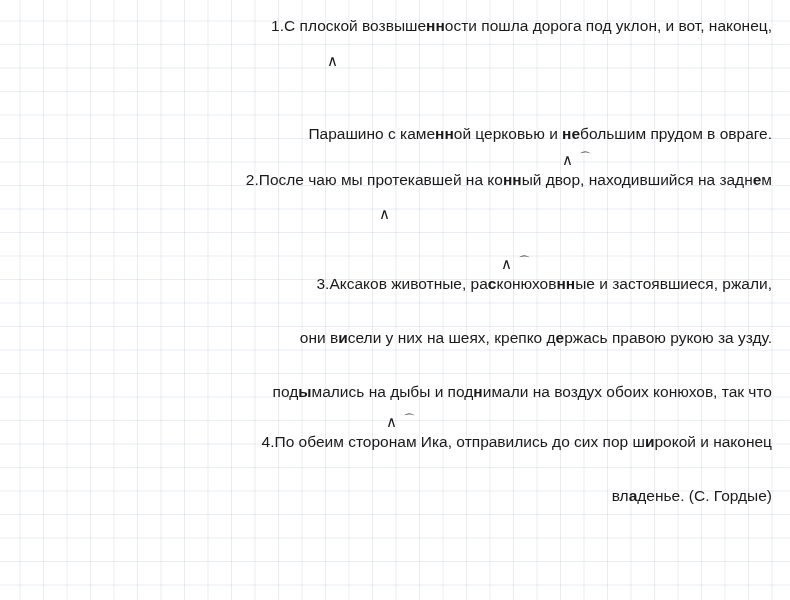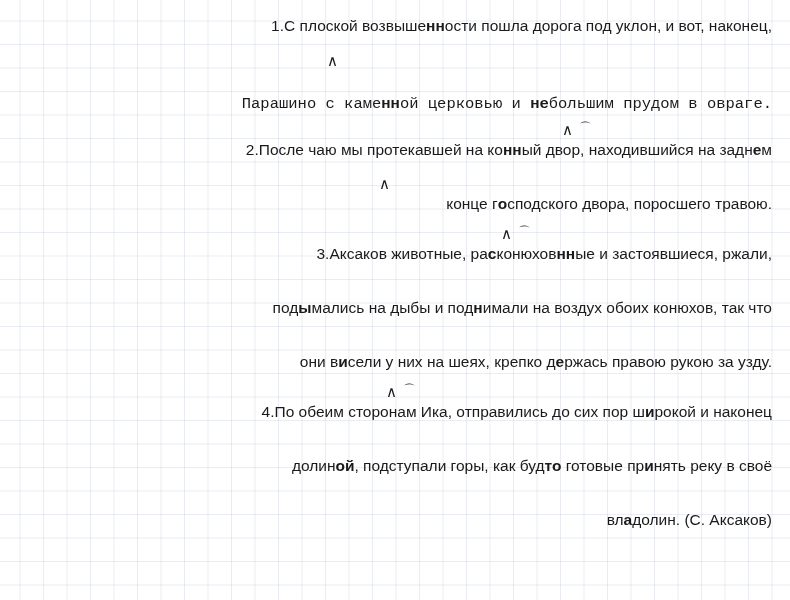--- a/index.html
+++ b/index.html
@@ -78,30 +78,29 @@
 </head>
 <body>
 
 <div class="grid-bg"></div>
 
 <div class="page">
   <div id="content">
       <div class="exercise">
         <div class="line" style="margin-top: 0px;"><span class="num">1.</span><span class="txt"><span>С плоской возвыше</span><b>нн</b><span>ости пошла дорога под уклон, и вот, наконец,</span></span></div>
         <div class="line" style="margin-top: 30px;"><span class="indent"></span><span class="mark caret" style="left: 288px; top: -14px;">∧</span></div>
-        <div class="line" style=" font-family: Liberation Mono, monospace;"><span class="indent"></span><span class="txt"><span>Парашино с каме</span><b>нн</b><span>ой церковью и </span><b>не</b><span>большим прудом в овраге.</span></span></div>
+        <div class="line" style="margin-top: 30px;"><span class="indent"></span><span class="txt"><span>Парашино с каме</span><b>нн</b><span>ой церковью и </span><b>не</b><span>большим прудом в овраге.</span></span></div>
       </div>
       <div class="exercise" style="margin-top: 22px;">
         <div class="line" style="margin-top: 0px;"><span class="num">2.</span><span class="txt"><span>После чаю мы протекавшей на ко</span><b>нн</b><span>ый двор, находившийся на задн</span><b>е</b><span>м</span></span><span class="mark caret" style="left: 523px; top: -15px;">∧</span><span class="mark arc" style="left: 540px; top: -17px;">⌒</span></div>
-        <div class="line" style="margin-top: 30px;"><span class="indent"></span><span class="txt"><span>конце г</span><b>о</b><span>сподского двора, поросшего травою.</span></span><span class="mark caret" style="left: 340px; top: -15px;">∧</span></div>
+        <div class="line" style="margin-top: 30px;"><span class="indent"></span><span class="mark caret" style="left: 340px; top: -15px;">∧</span></div>
       </div>
       <div class="exercise" style="margin-top: 26px;">
         <div class="line" style="margin-top: 0px;"><span class="num">3.</span><span class="txt"><span>Аксаков животные, ра</span><b>с</b><span>конюхов</span><b>нн</b><span>ые и застоявшиеся, ржали,</span></span><span class="mark caret" style="left: 462px; top: -15px;">∧</span><span class="mark arc" style="left: 479px; top: -17px;">⌒</span></div>
+        <div class="line" style="margin-top: 30px;"><span class="indent"></span><span class="txt"><span>они в</span><b>и</b><span>сели у них на шеях, крепко д</span><b>е</b><span>ржась правою рукою за узду.</span></span></div>
         <div class="line" style="margin-top: 30px;"><span class="indent"></span><span class="txt"><span>под</span><b>ы</b><span>мались на дыбы и под</span><b>н</b><span>имали на воздух обоих конюхов, так что</span></span></div>
-        <div class="line" style="margin-top: 30px;"><span class="indent"></span><span class="txt"><span>они в</span><b>и</b><span>сели у них на шеях, крепко д</span><b>е</b><span>ржась правою рукою за узду.</span></span></div>
       </div>
       <div class="exercise" style="margin-top: 26px;">
         <div class="line" style="margin-top: 0px;"><span class="num">4.</span><span class="txt"><span>По обеим сторонам Ика, отправились до сих пор ш</span><b>и</b><span>рокой и наконец</span></span><span class="mark caret" style="left: 347px; top: -15px;">∧</span><span class="mark arc" style="left: 364px; top: -17px;">⌒</span></div>
-        <div class="line" style="margin-top: 30px;"><span class="indent"></span><span class="txt"><span>долин</span><b>ой</b><span>, подступали горы, как буд</span><b>то</b><span> готовые пр</span><b>и</b><span>нять реку в своё</span></span></div>
-        <div class="line" style="margin-top: 30px;"><span class="indent"></span><span class="txt"><span>вл</span><b>а</b><span>долин. (С. Аксаков)</span></span></div>
+        <div class="line" style="margin-top: 30px;"><span class="indent"></span><span class="txt"><span>вл</span><b>а</b><span>денье. (С. Гордые)</span></span></div>
       </div>
     </div>
 </div>
 
 </body></html>

